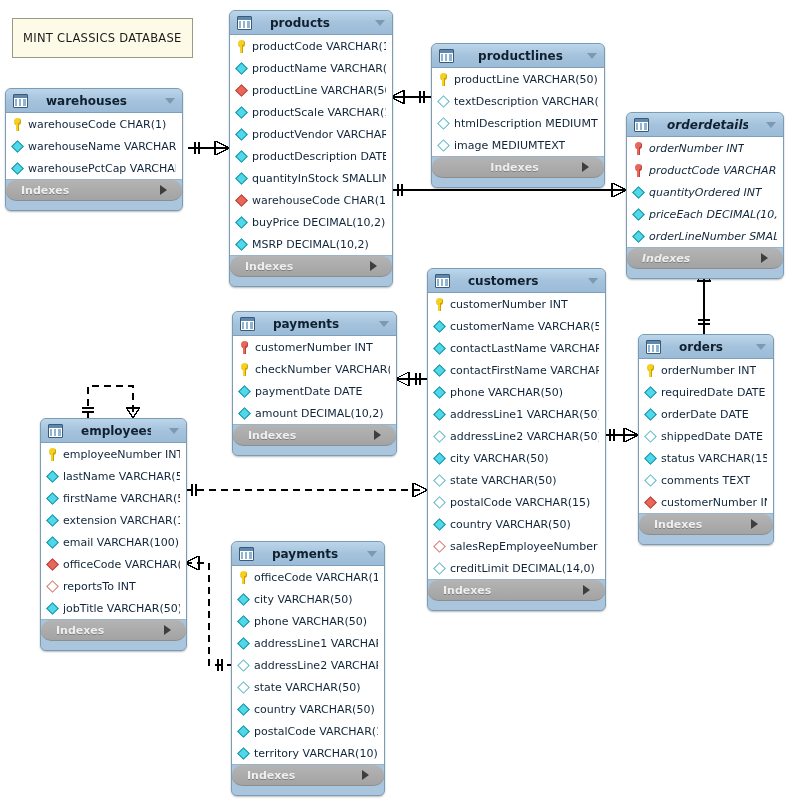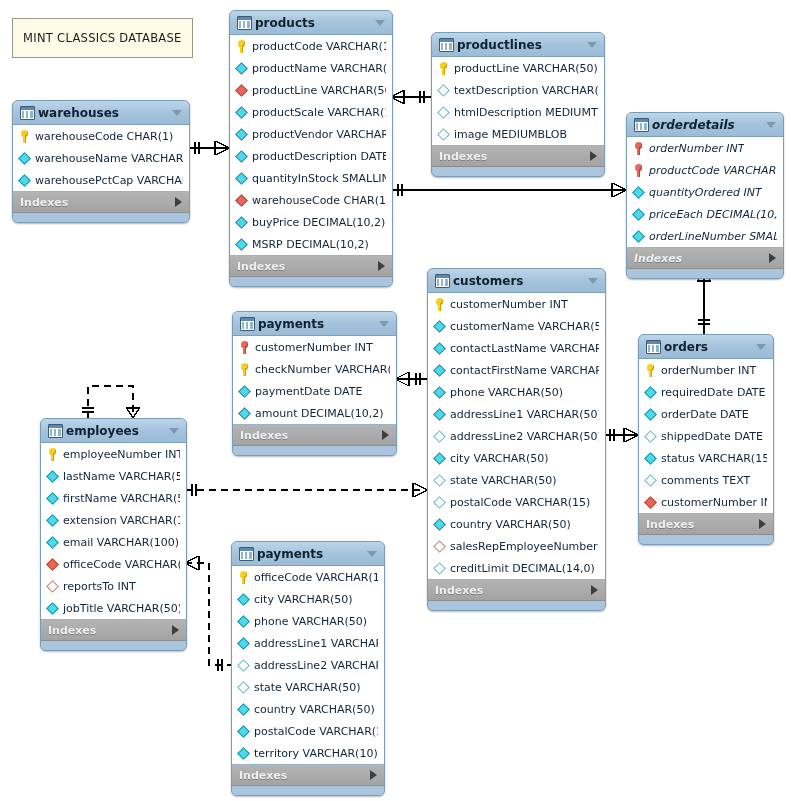--- a/index.html
+++ b/index.html
@@ -21,21 +21,21 @@
   
   .tbl{
     position:absolute;
     border:1px solid #7b9cb5;
     border-radius:6px;
     background:#a9c6de;
     box-shadow:0 1px 2px rgba(0,0,0,.28);
     overflow:hidden;
   }
   .tbl-hdr{
-    height:23px;display:flex;align-items:center;gap:3px;
+    height:23px;display:flex;align-items:center;gap:18px;
     padding:0 7px;
     background:linear-gradient(180deg,#bcd6ea 0%,#a4c2dc 52%,#9bbbd7 100%);
     border-bottom:1px solid #7e9fba;
     position:relative;
   }
   .tbl-icon{
     width:13px;height:12px;flex:0 0 auto;
     border:1px solid #3a5a78;border-radius:1px;
     background:
       linear-gradient(180deg,#5e88ad 0 3px,#ffffff 3px 100%);
@@ -81,23 +81,24 @@
   .gl.dia i{
     position:absolute;left:1px;top:2px;width:7px;height:7px;
     transform:rotate(45deg);display:block;
   }
   .gl.dia.cyan i{background:#4fd8e8;border:1px solid #1b8fa5;}
   .gl.dia.cyan-hollow i{background:#ffffff;border:1px solid #5fb9c9;}
   .gl.dia.red i{background:#e8675a;border:1px solid #b84438;}
   .gl.dia.red-hollow i{background:#ffffff;border:1px solid #d07a6e;}
 
   .idx{
-    height:20px;display:flex;align-items:center;padding:0 7px;
+    height:20px;display:flex;align-items:center;padding:0 15px;
     background:linear-gradient(180deg,#b4b4b4 0%,#a3a3a3 100%);
     border-bottom:1px solid #8d8d8d;
+    border-radius:10px;
   }
   .idx-label{
     font-size:11px;font-weight:bold;color:#eeeeee;flex:1 1 auto;
     text-shadow:0 1px 0 rgba(0,0,0,.25);
   }
   .idx-arrow{
     width:0;height:0;flex:0 0 auto;
     border-top:5px solid transparent;border-bottom:5px solid transparent;
     border-left:7px solid #3e3e3e;
   }
@@ -182,21 +183,21 @@
         <line x1="126" y1="408" x2="140" y2="408"></line>
         <path d="M133 418 L126 407 M133 418 L140 407" stroke-width="1.3"></path>
       </g>
 
     </g>
   </svg>
 
   <div class="note" style="left:12px;top:18px;">MINT CLASSICS DATABASE</div>
 
   <div id="tables-host">
-      <div class="tbl" style="left: 12px; top: 88px; width: 176px; margin-top: 12px;">
+      <div class="tbl" style="left: 5px; top: 88px; width: 176px;">
         <div class="tbl-hdr">
           <span class="tbl-icon"></span>
           <span class="tbl-name">warehouses</span>
           <span class="caret"></span>
         </div>
         <div class="cols">
           <div class="col">
             <span class="gl key-pk"></span>
             <span class="txt">warehouseCode CHAR(1)</span>
           </div>
@@ -284,21 +285,21 @@
             </span>
             <span class="txt">MSRP DECIMAL(10,2)</span>
           </div>
         </div>
         <div class="idx">
           <span class="idx-label">Indexes</span>
           <span class="idx-arrow"></span>
         </div>
         <div class="foot"></div>
       </div>
-      <div class="tbl" style="left: 431px; top: 32px; width: 172px;">
+      <div class="tbl" style="left: 431px; top: 43px; width: 172px; text-align: center;">
         <div class="tbl-hdr">
           <span class="tbl-icon"></span>
           <span class="tbl-name">productlines</span>
           <span class="caret"></span>
         </div>
         <div class="cols">
           <div class="col">
             <span class="gl key-pk"></span>
             <span class="txt">productLine VARCHAR(50)</span>
           </div>
@@ -311,21 +312,21 @@
           <div class="col">
             <span class="gl dia cyan-hollow">
               <i></i>
             </span>
             <span class="txt">htmlDescription MEDIUMTEXT</span>
           </div>
           <div class="col">
             <span class="gl dia cyan-hollow">
               <i></i>
             </span>
-            <span class="txt">image MEDIUMBLOB</span>
+            <span class="txt">image MEDIUMTEXT</span>
           </div>
         </div>
         <div class="idx">
           <span class="idx-label">Indexes</span>
           <span class="idx-arrow"></span>
         </div>
         <div class="foot"></div>
       </div>
       <div class="tbl" style="left: 626px; top: 112px; width: 156px; font-style: italic;">
         <div class="tbl-hdr">

